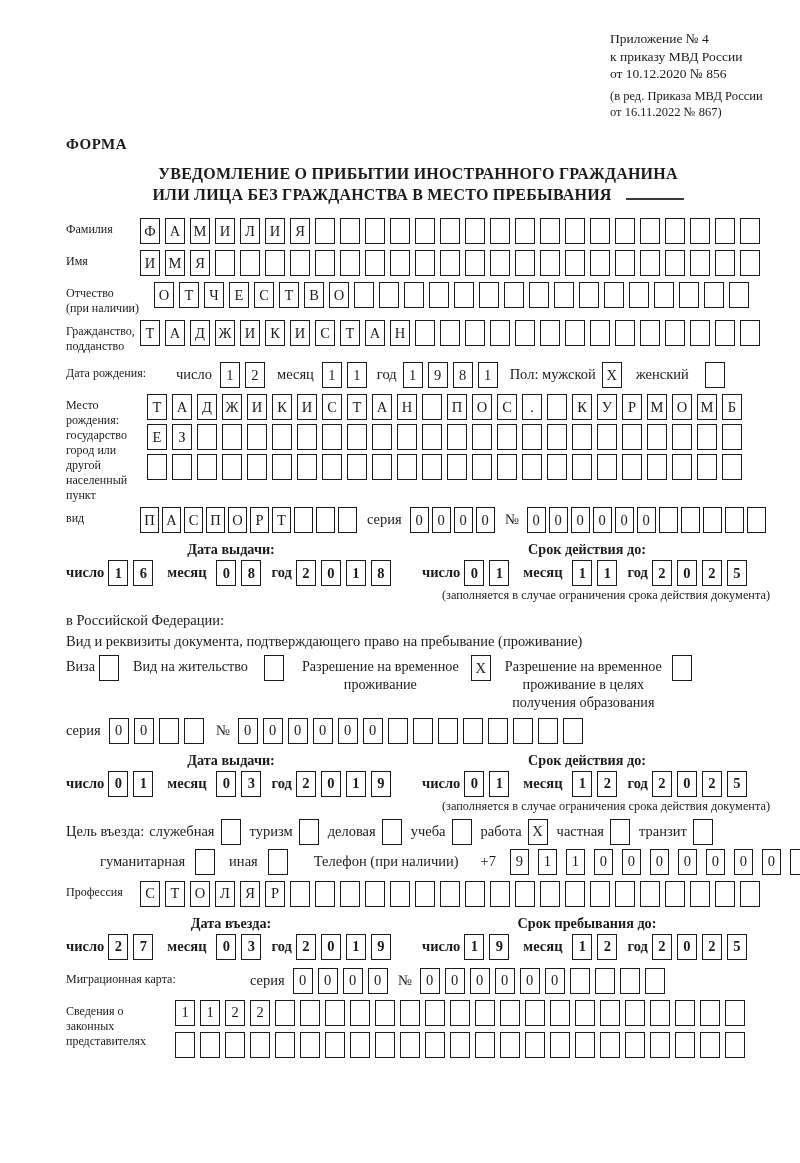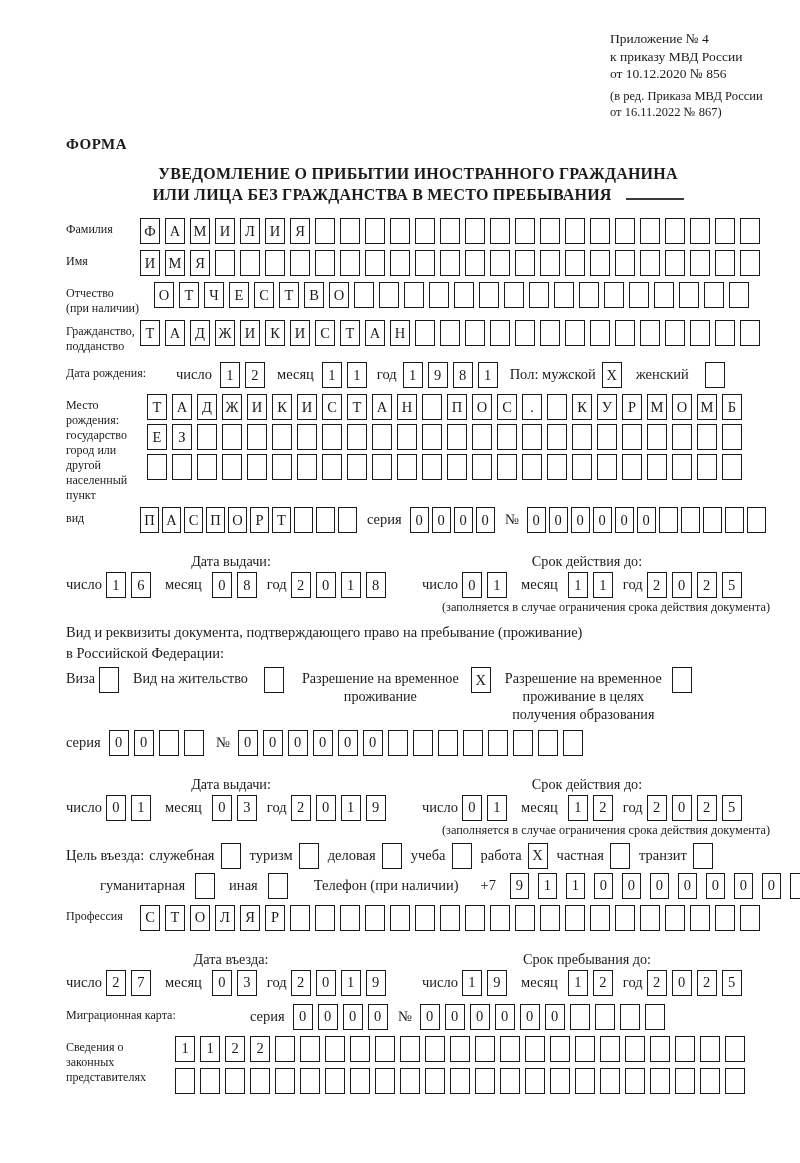--- a/index.html
+++ b/index.html
@@ -28,21 +28,21 @@
     font-size:14.5px; background:#fff;
   }
   .tight .cell, .cell.tight { width:19px; }
   .tight { gap:3px; }
   .colrows { display:flex; flex-direction:column; gap:4px; }
   .ib-lbl { font-size:14.5px; padding-top:4px; flex:none; }
   .checkbox { font-weight:normal; }
   
   .center-bold { text-align:center; font-weight:bold; font-size:14.2px; margin-top:4px; }
   
-  .dpair { display:flex; margin-top:20px; }
+  .dpair { display:flex; margin-top:8px;font-weight:bold; }
   .dcol { flex:none; }
   .dcol.left { width:330px; }
   .dcol.right { width:330px; margin-left:26px; }
   .dhead { text-align:center; font-size:14.2px; margin-bottom:2px; }
   .dfields { display:flex; align-items:flex-start; }
   .note { font-size:12.3px; text-align:right; margin-top:2px; }
   .intro { font-size:14.5px; margin-top:7px; line-height:1.45; }
   
   .optrow { display:flex; align-items:flex-start; margin-top:3px; }
   .opt { display:flex; align-items:flex-start; }
@@ -399,22 +399,22 @@
             <span class="cell">0</span>
             <span class="cell">2</span>
             <span class="cell">5</span>
           </div>
       </div>
     </div>
   </div>
   <div class="note">(заполняется в случае ограничения срока действия документа)</div>
 
   <div class="intro">
+    <div>в Российской Федерации:</div>
     <div>Вид и реквизиты документа, подтверждающего право на пребывание (проживание)</div>
-    <div>в Российской Федерации:</div>
   </div>
 
   <div class="optrow">
     <div class="opt">
       <span class="opt-lines">
           <span>Виза</span>
         </span>
       <span class="cell checkbox" style="margin-left:4px"></span>
     </div>
     <div class="opt" style="margin-left:14px">

